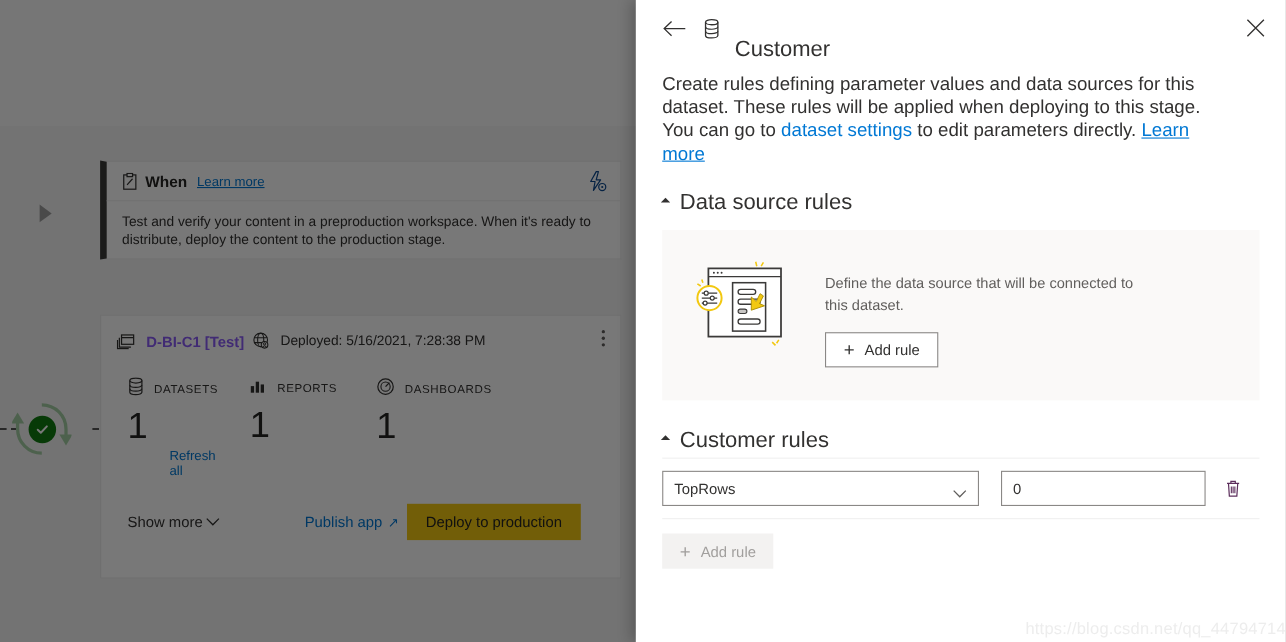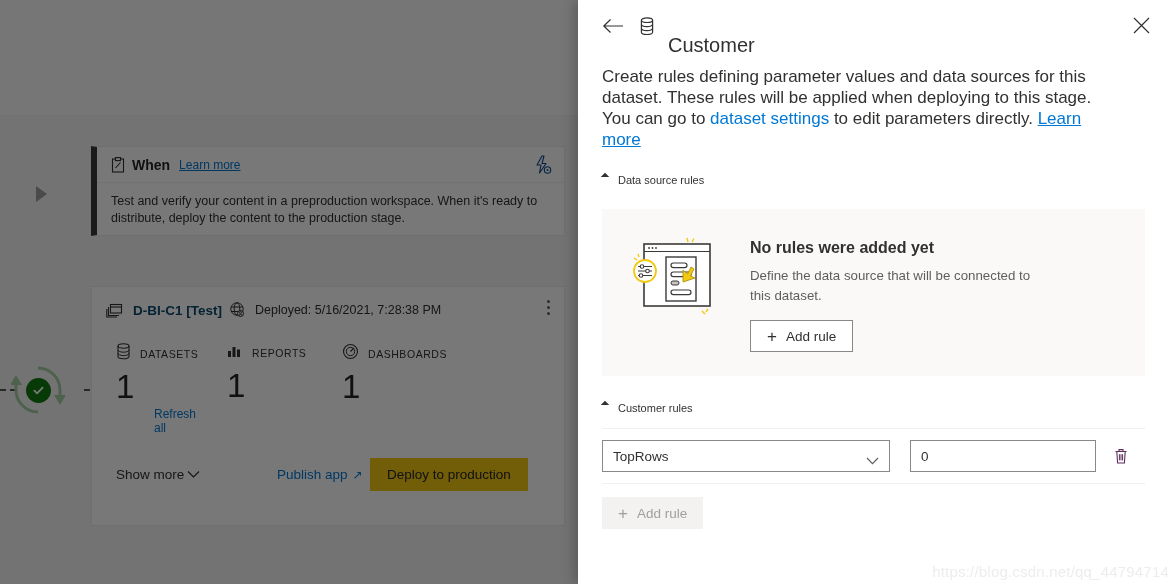--- a/index.html
+++ b/index.html
@@ -88,21 +88,21 @@
   .content-card {
     position: absolute; left: 91px; top: 286px;
     width: 474px; height: 240px;
     background: #ffffff; border: 1px solid #ebebeb;
   }
   .cc-head {
     display: flex; align-items: center; height: 46px;
     padding: 0 14px; position: relative;
   }
   .cc-stack-icon { margin-right: 10px; display: flex; align-items: center; }
-  .cc-ws-name { font-size: 13.5px; color: #0c4a6e; font-weight: bold; cursor: pointer; text-align: right; }
+  .cc-ws-name { font-size: 13.5px; color: #8b5cf6; font-weight: bold; cursor: pointer; text-align: right; }
   .cc-globe-icon { margin: 0 8px 0 7px; display: flex; align-items: center; }
   .cc-deployed { font-size: 12.5px; color: #323130; }
   .cc-more { position: absolute; right: 14px; top: 13px; cursor: pointer; }
   .cc-more span {
     display: block; width: 3px; height: 3px; border-radius: 50%;
     background: #605e5c; margin-bottom: 3px;
   }
 
   .cc-metrics { position: relative; height: 120px; }
   .metric { position: absolute; top: 10px; }
@@ -170,22 +170,22 @@
   .panel-desc {
     padding: 14px 24px 0 24px;
     font-size: 17px; line-height: 21px; color: #323130;
     max-width: 560px;
   }
   .panel-desc a { color: #0078d4; text-decoration: none; cursor: pointer; }
   .panel-desc a.ul { text-decoration: underline; }
 
   .section { padding: 0 24px; }
   .section-head {
-    display: flex; 
-    font-size: 11px; color: #323130; cursor: pointer;
+    display: flex; align-items: center;
+    font-size: 20px; color: #323130; cursor: pointer;
     margin: 0; height: 20px;
   }
   .sec-tri {
     width: 0; height: 0; margin-right: 10px;
     border-left: 6px solid #323130;
     border-bottom: 6px solid transparent;
     transform: rotate(45deg);
   }
 
   
@@ -446,21 +446,20 @@
           <circle cx="17" cy="37" r="11" fill="#ffffff" stroke="#f2c811" stroke-width="1.8"></circle>
           <path d="M10 32.5 H24 M10 37 H24 M10 41.5 H24" stroke="#3b3a39" stroke-width="1.2"></path>
           <circle cx="14" cy="32.5" r="1.8" fill="#ffffff" stroke="#3b3a39" stroke-width="1.1"></circle>
           <circle cx="19.5" cy="37" r="1.8" fill="#ffffff" stroke="#3b3a39" stroke-width="1.1"></circle>
           <circle cx="13" cy="41.5" r="1.8" fill="#ffffff" stroke="#3b3a39" stroke-width="1.1"></circle>
           <path d="M59 4 L60 8 M66 4.5 L64 8" stroke="#f2c811" stroke-width="1.4"></path>
           <path d="M6 24 L9 26 M10 20 L11 23" stroke="#f2c811" stroke-width="1.4"></path>
           <path d="M74 77 L77 80 M80 75 L78 78" stroke="#f2c811" stroke-width="1.4"></path>
         </svg>
         <div class="empty-text">
-          <div class="empty-title">No rules were added yet</div>
           <div class="empty-sub">Define the data source that will be connected to this dataset.</div>
           <button class="btn-outline">
             <span class="plus">+</span>
             <span>Add rule</span>
           </button>
         </div>
       </div>
     </div>
 
     <div class="section" style="margin-top:26px;">

